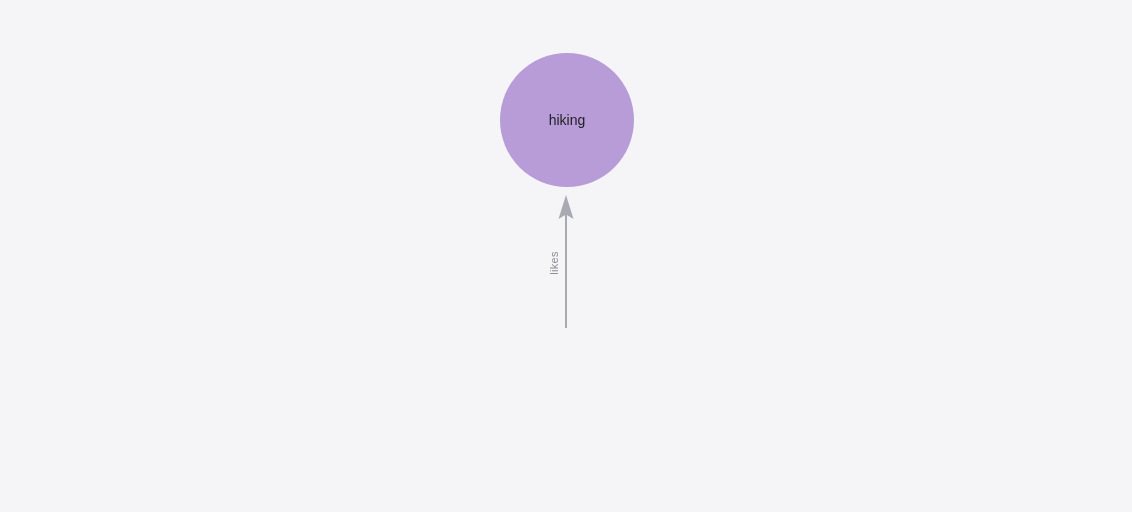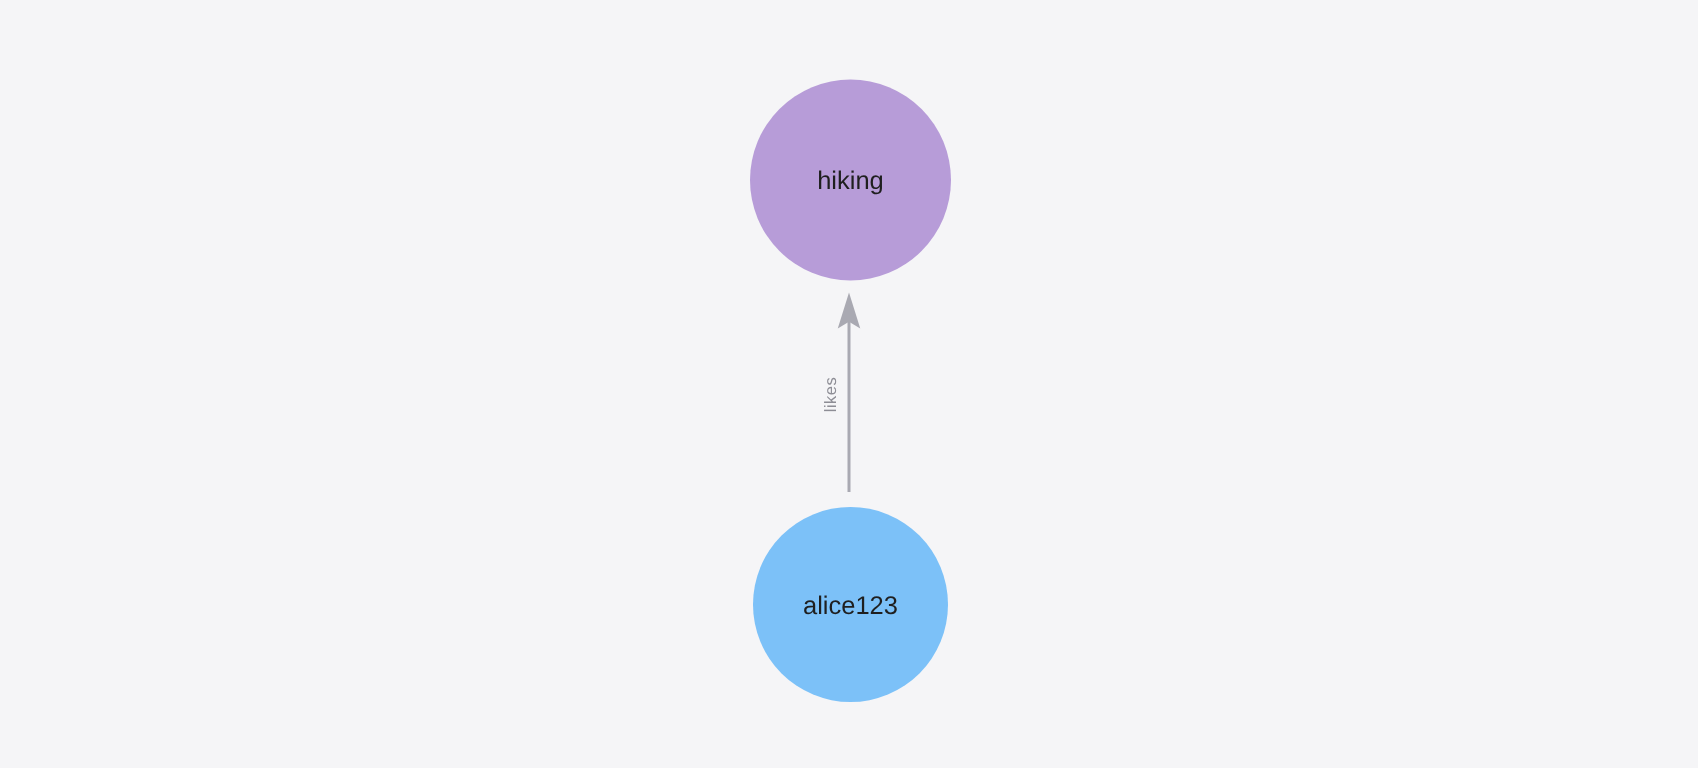--- a/index.html
+++ b/index.html
@@ -37,21 +37,21 @@
     width: 134px;
     height: 134px;
   }
   .node-alice {
     left: 502px;
     top: 338px;
     width: 130px;
     height: 130px;
   }
   .node-label {
-    font-size: 17px;
+    font-size: 14px;
     line-height: 1;
     text-align: right;
   }
   .edge-label {
     position: absolute;
     left: 554px;
     top: 263px;
     transform: translate(-50%, -50%) rotate(-90deg);
     transform-origin: center center;
     font-size: 11px;
@@ -71,17 +71,14 @@
       <polygon points="566,195 573.5,219 566,214.5 558.5,219" fill="#a9a9b2"></polygon>
     </g>
   </svg>
 
   <span class="edge-label" style="color: rgb(141, 141, 149);">likes</span>
 
   <div class="node node-hiking" style="background: rgb(183, 156, 216);">
     <span class="node-label" style="color: rgb(31, 31, 31);">hiking</span>
   </div>
 
-  <div class="node node-alice" style="background: rgb(124, 193, 248);">
-    <span class="node-label" style="color: rgb(31, 31, 31);">alice123</span>
-  </div>
 
 </div>
 
 </body></html>

